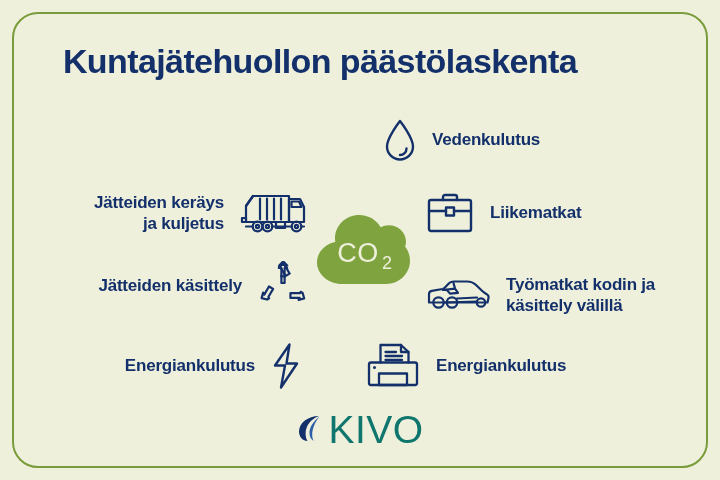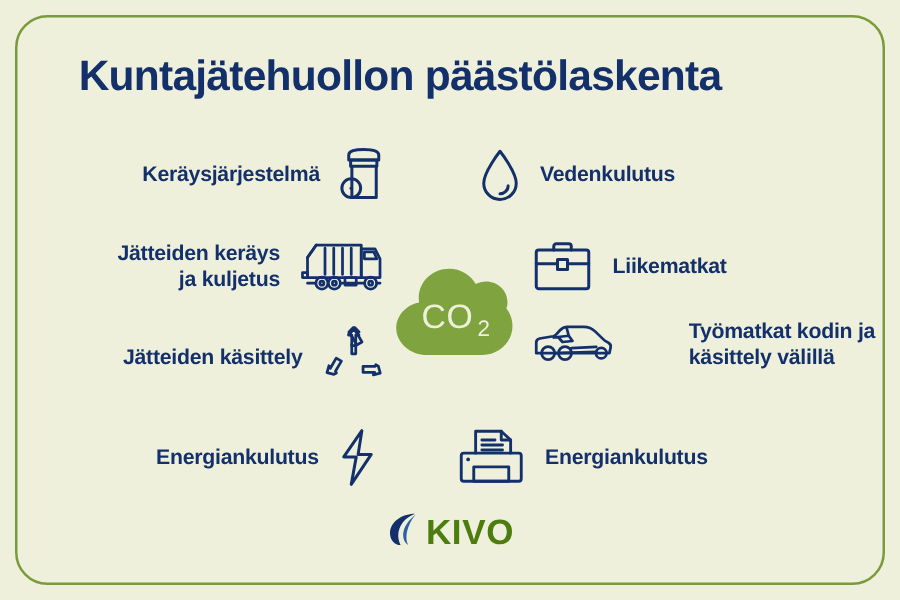--- a/index.html
+++ b/index.html
@@ -71,21 +71,21 @@
   }
   .row.left .ico { margin-left: 14px; }
   .row.right .ico { margin-right: 14px; }
 
   
   #row-keraysjarjestelma { left: 60px;  top: 112px; width: 250px; height: 56px; }
   #row-vedenkulutus      { left: 382px; top: 112px; width: 270px; height: 56px; }
   #row-jatteiden-kerays  { left: 20px;  top: 182px; width: 290px; height: 62px; }
   #row-liikematkat       { left: 424px; top: 182px; width: 268px; height: 62px; }
   #row-jatteiden-kasittely { left: 20px; top: 256px; width: 290px; height: 60px; text-align: center; }
-  #row-tyomatkat         { left: 424px; top: 242px; width: 280px; height: 66px; gap: 45px; }
+  #row-tyomatkat         { left: 424px; top: 262px; width: 280px; height: 66px; }
   #row-energiankulutus   { left: 63px;  top: 336px; width: 240px; height: 60px; }
   #row-toimistolaitteet  { left: 364px; top: 336px; width: 260px; height: 60px; }
 
   .co2 {
     position: absolute;
     left: 311px;
     top: 212px;
     width: 100px;
     height: 76px;
   }
@@ -96,47 +96,35 @@
     left: 0;
     top: 408px;
     width: 720px;
     display: flex;
     align-items: center;
     justify-content: center;
     gap: 4px;
   }
   .logo-mark { display: block; }
   .logo-text {
-    font-size: 28px;
-    font-weight: 700;
-    color: #4d7c0f;
+    font-size: 39px;
+    font-weight: 400;
+    color: #0f766e;
     letter-spacing: 0.5px;
   }
 </style>
 </head>
 <body>
 
 <div class="poster">
 
   <div class="frame"></div>
 
   <div class="title">Kuntajätehuollon päästölaskenta</div>
 
-  <div class="row left" id="row-keraysjarjestelma">
-    <div class="lbl">Keräysjärjestelmä</div>
-    <div class="ico">
-      <svg width="40" height="48" viewBox="0 0 40 48" fill="none" stroke="#14306b" stroke-width="2.4" stroke-linejoin="round" stroke-linecap="round">
-        <path d="M9 8 C9 5 14 3.5 21 3.5 C28 3.5 33 5 33 8 L33 12 L9 12 Z"></path>
-        <rect x="10.5" y="12" width="21" height="5"></rect>
-        <path d="M11.5 17 L11.5 42 L31 42 L31 17"></path>
-        <circle cx="11" cy="34.5" r="7.5"></circle>
-        <circle cx="11" cy="34.5" r="1.4" fill="#14306b" stroke="none"></circle>
-      </svg>
-    </div>
-  </div>
 
   <div class="row left" id="row-jatteiden-kerays">
     <div class="lbl">
       <div>Jätteiden keräys</div>
       <div>ja kuljetus</div>
     </div>
     <div class="ico">
       <svg width="72" height="50" viewBox="0 0 72 50" fill="none" stroke="#14306b" stroke-width="2.2" stroke-linejoin="round" stroke-linecap="round">
         <path d="M15 8 L51 8 L51 34 L8 34 L8 18 Z"></path>
         <path d="M15 8 L8 18"></path>

